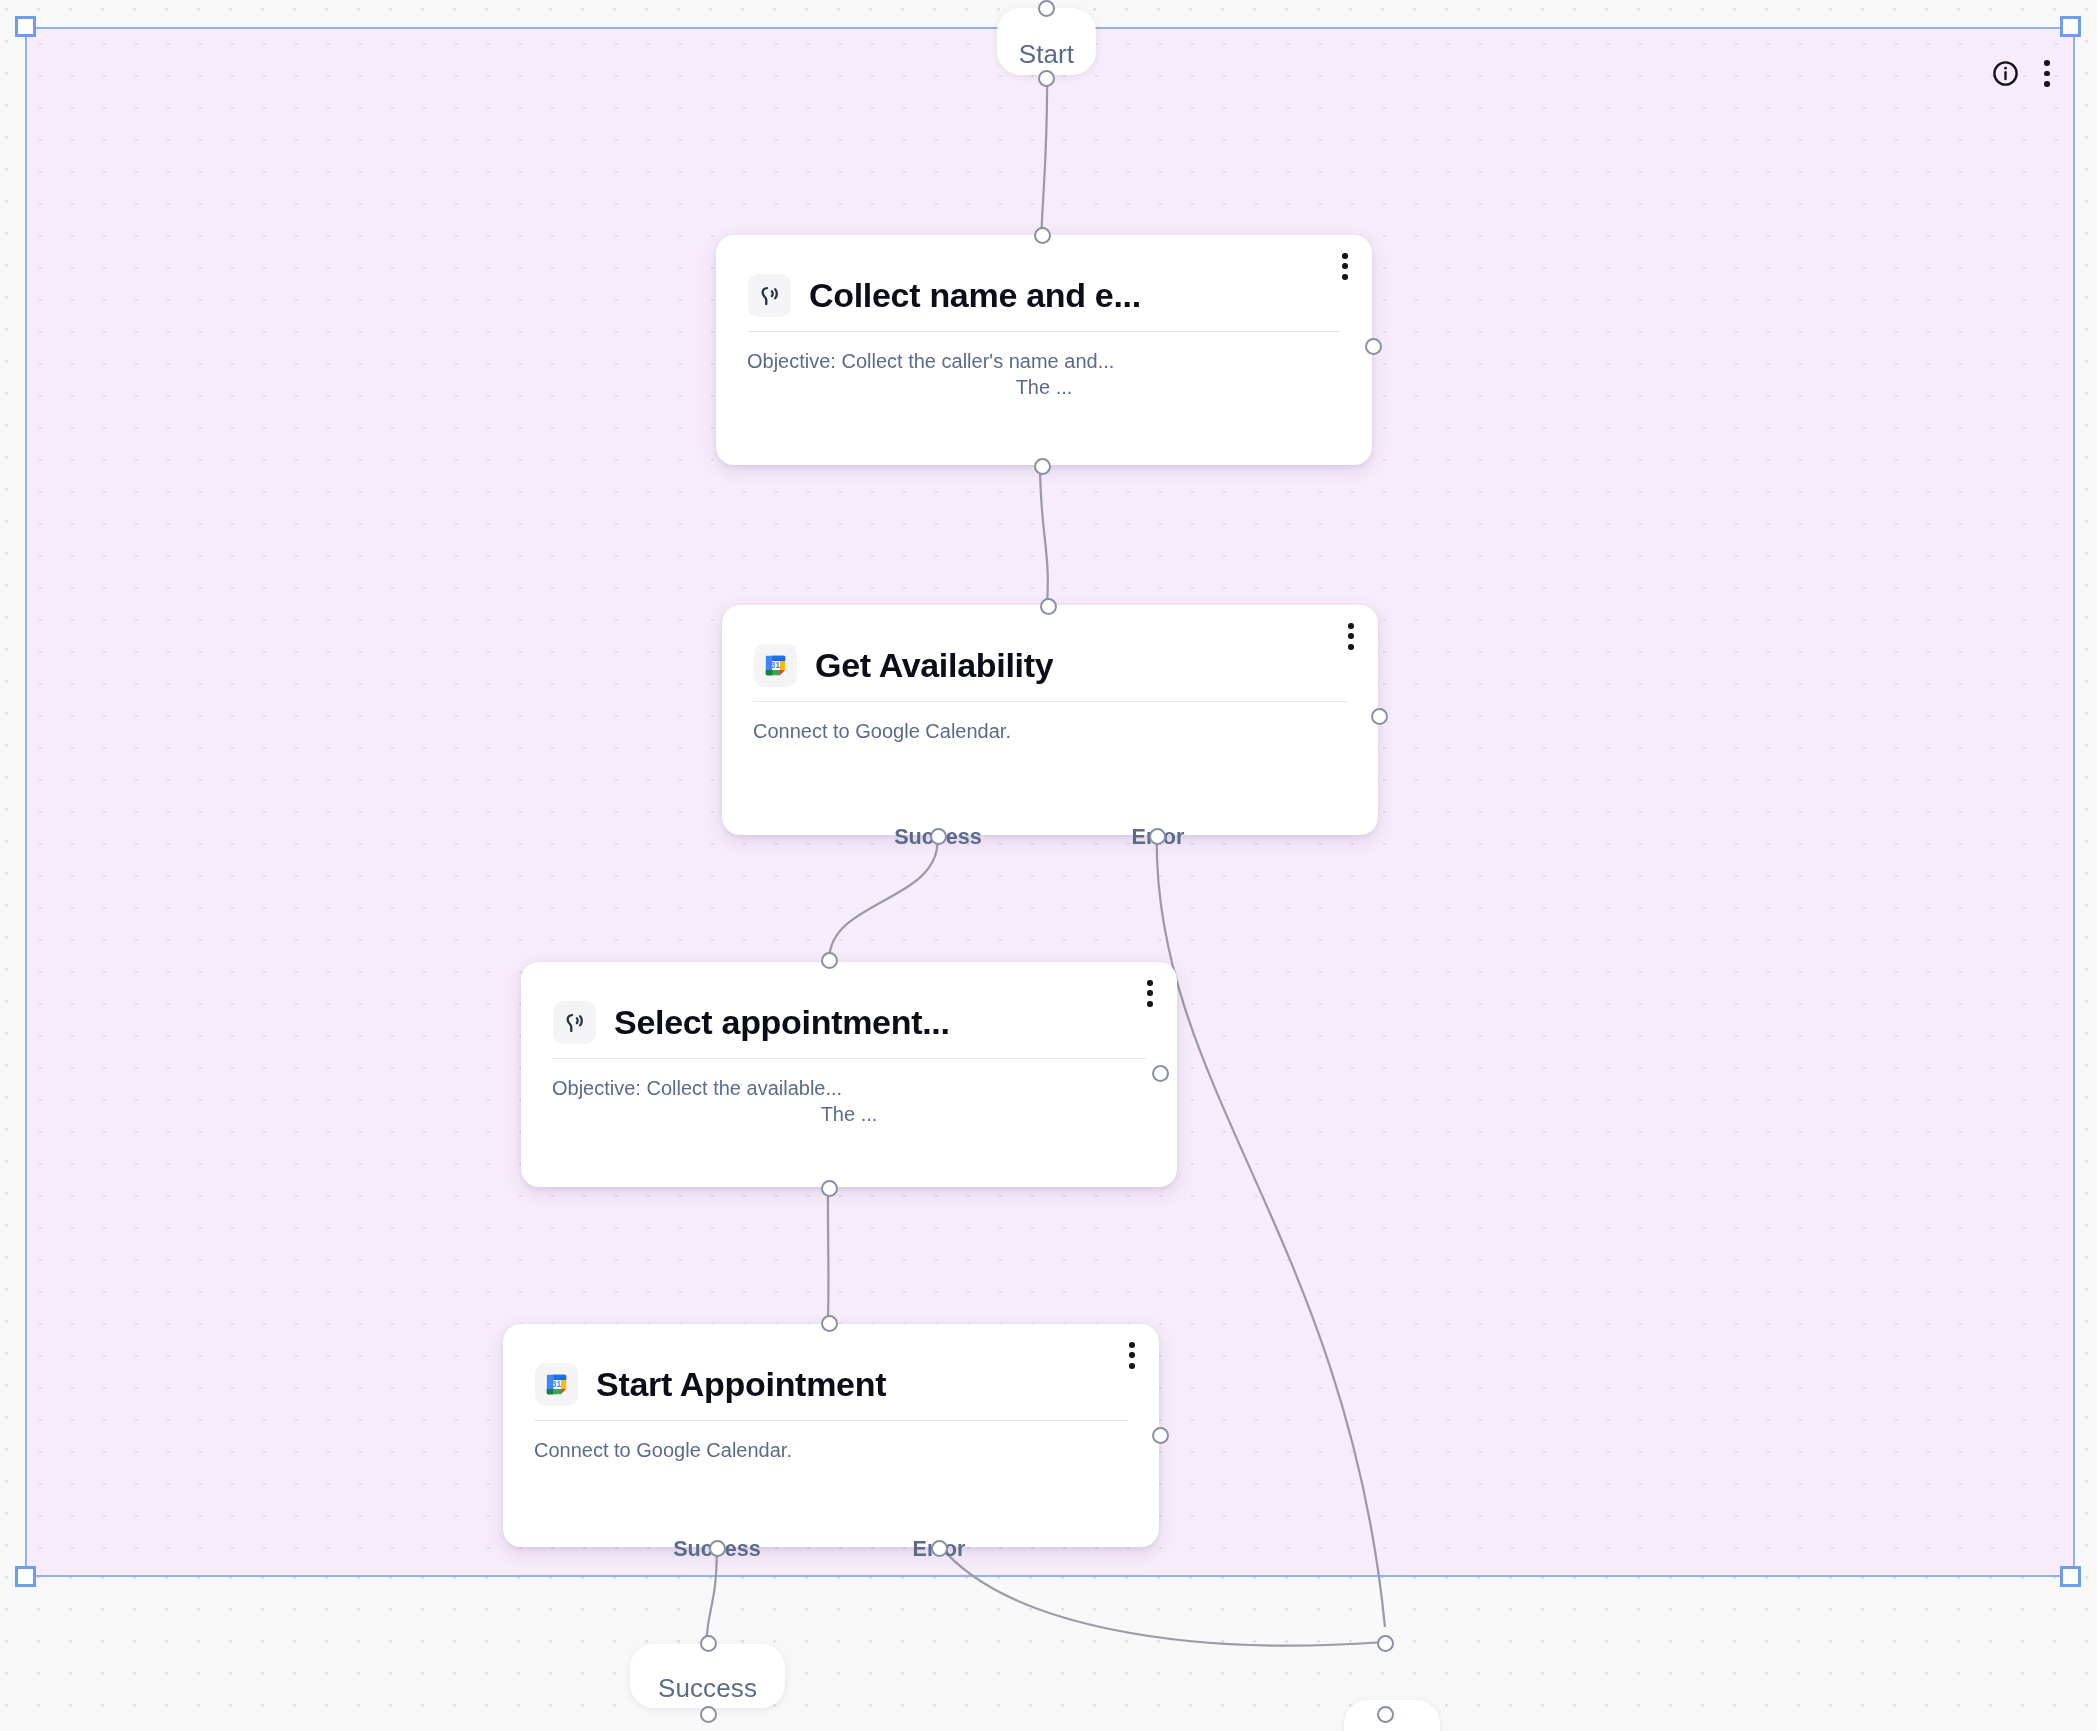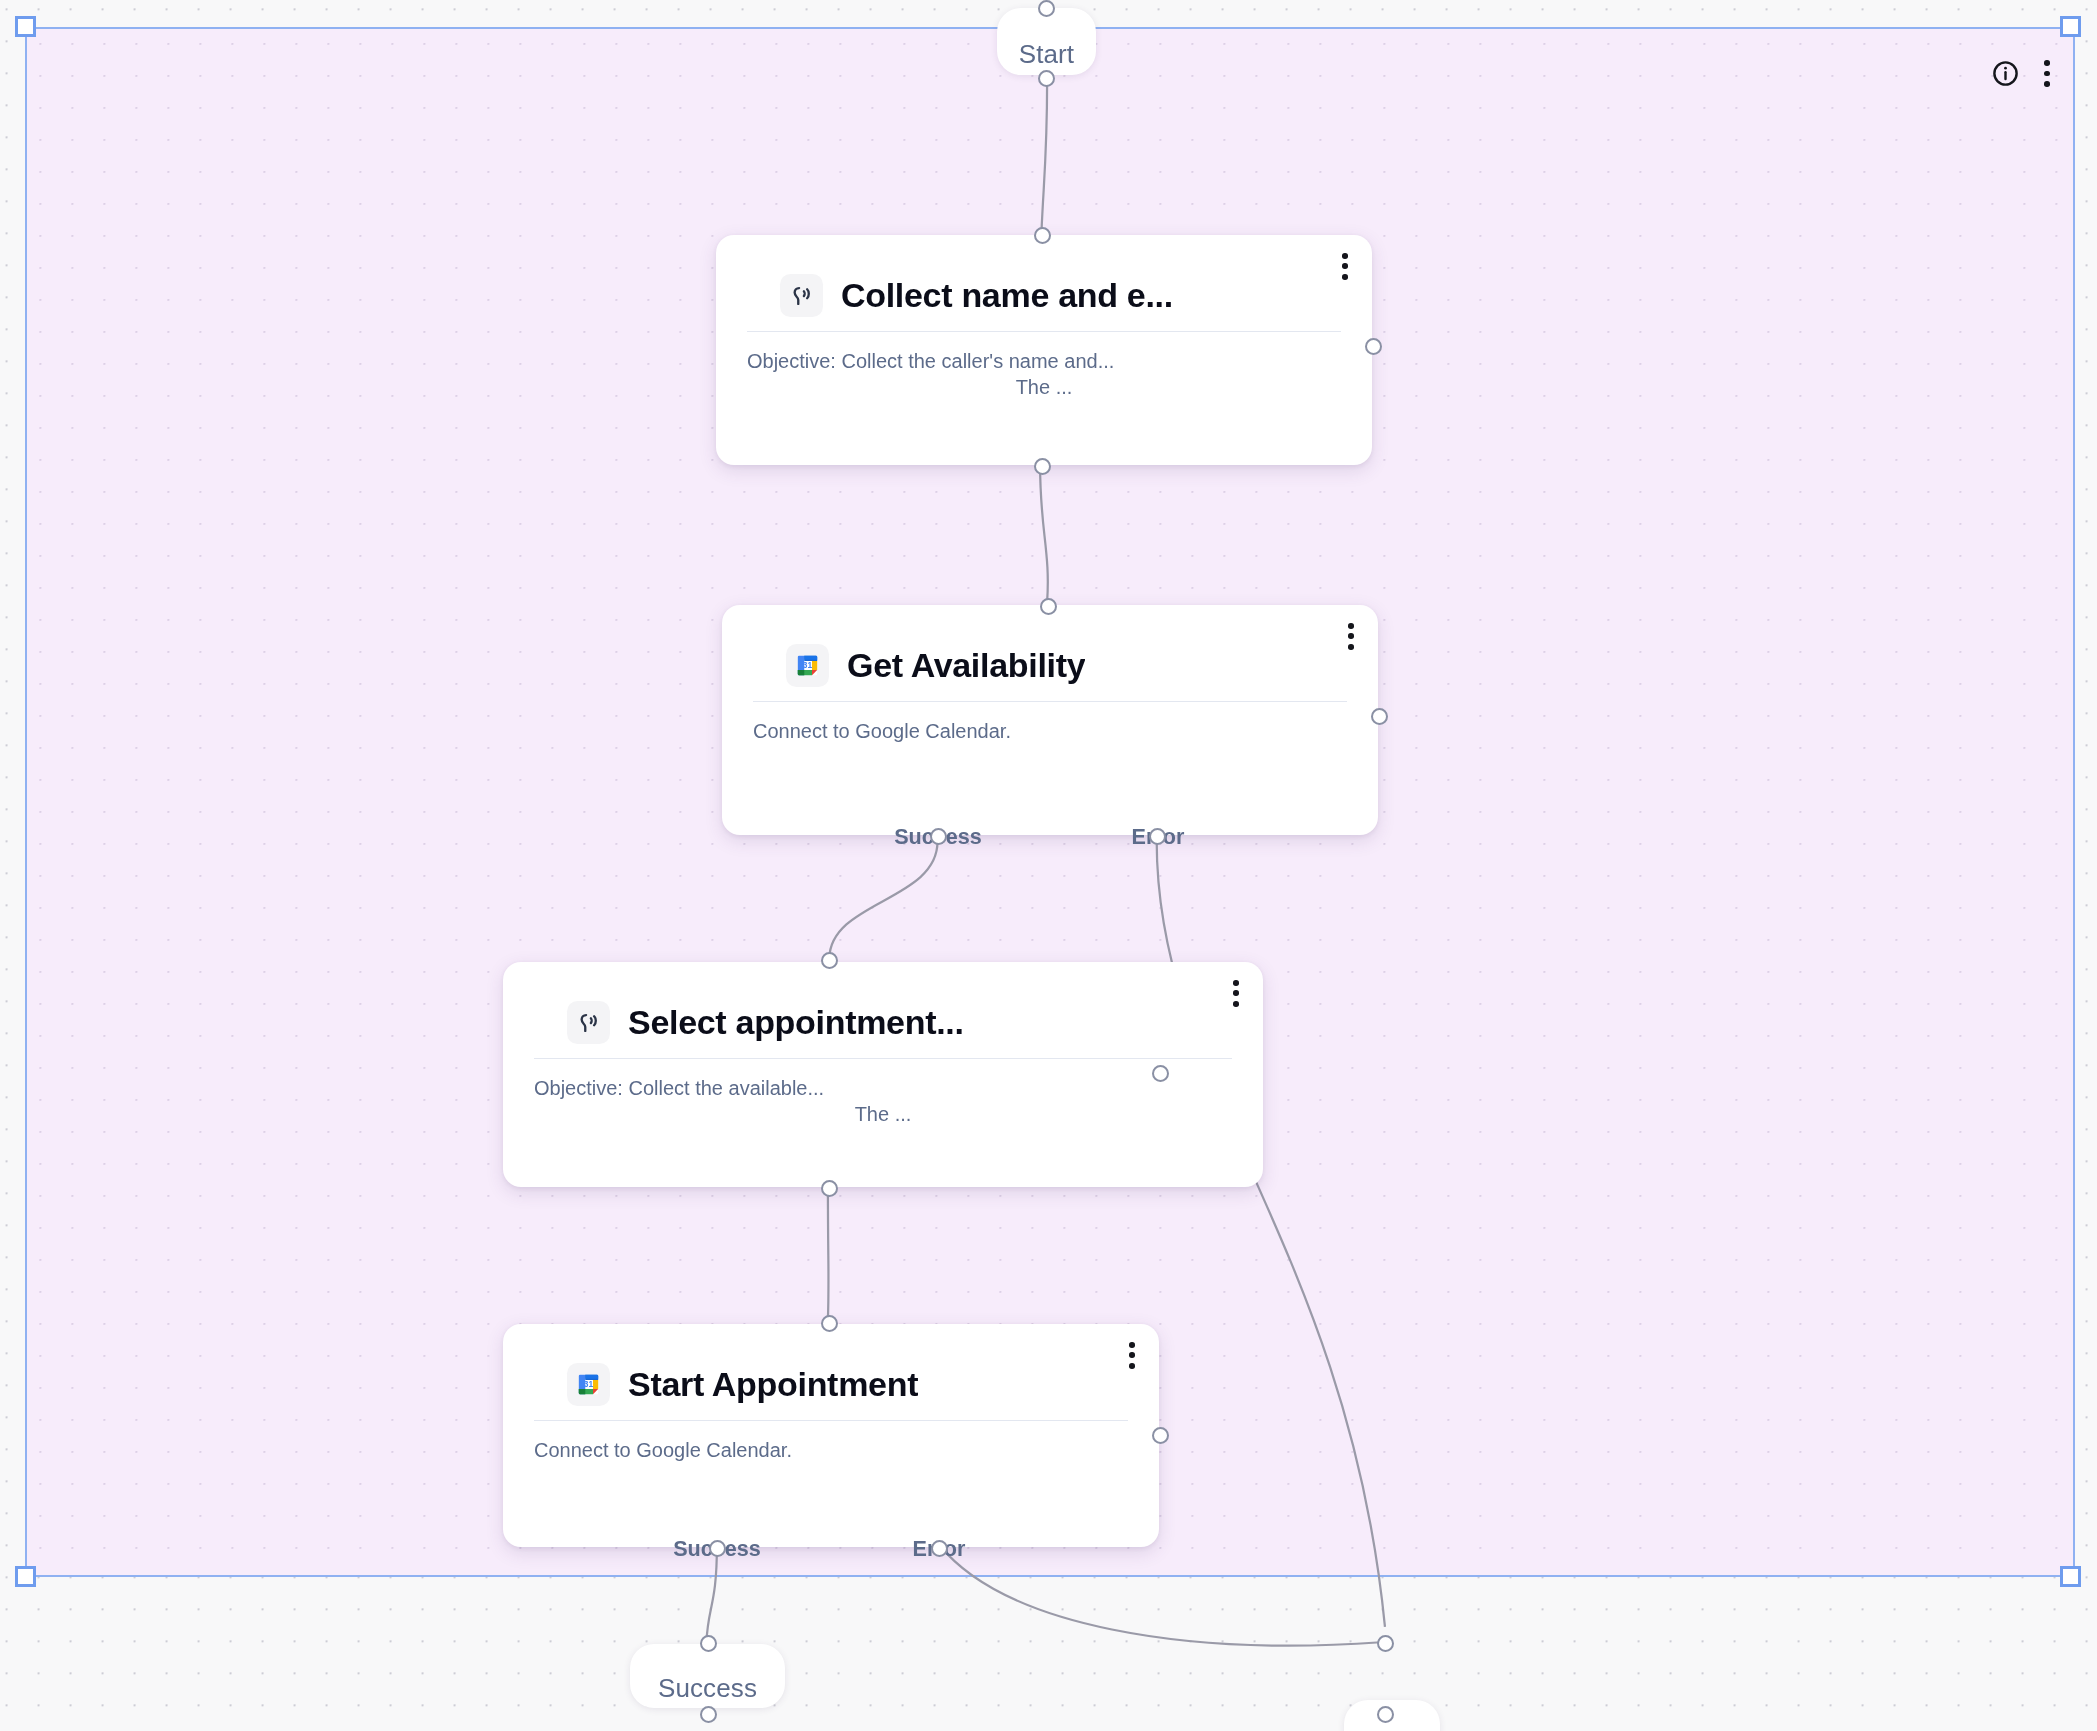--- a/index.html
+++ b/index.html
@@ -92,21 +92,20 @@
   }
   .card-kebab{
     position:absolute;right:24px;top:18px;
     display:flex;flex-direction:column;align-items:center;gap:4.9px;
     cursor:pointer;
   }
   .card-kebab i{width:5.6px;height:5.6px;border-radius:50%;background:#15161c;display:block;}
   .card-head{
     display:flex;align-items:center;gap:18px;
     padding:39px 32px 0 32px;
-    margin-left:32px;
   }
   .app-icon{
     width:43px;height:43px;flex:0 0 43px;
     border-radius:10.5px;background:#f4f4f6;
     display:flex;align-items:center;justify-content:center;
   }
   .app-icon svg{display:block;}
   .card-title{
     font-size:34px;font-weight:bold;color:#0b0d19;
     white-space:nowrap;overflow:hidden;letter-spacing:-0.3px;
@@ -239,21 +238,21 @@
     <div class="port-labels">
       <span class="port-label" style="left:216px;">Success</span>
       <span class="port-label" style="left:436px;">Error</span>
     </div>
   </div>
   <div class="port" style="left:1040px;top:598px;"></div>
   <div class="port" style="left:930px;top:828px;"></div>
   <div class="port" style="left:1149px;top:828px;"></div>
   <div class="port" style="left:1371px;top:708px;"></div>
 
-  <div class="card" style="left:503px;top:962px;width:760px;height:225px;">
+  <div class="card" style="left:521px;top:962px;width:656px;height:225px;">
     <div class="card-kebab">
         <i></i>
         <i></i>
         <i></i>
       </div>
     <div class="card-head">
       <span class="app-icon">
         <svg width="28" height="28" viewBox="0 0 24 24" fill="none" stroke="#2b3447" stroke-width="2" stroke-linecap="round">
           <path d="M9.5 5.2c-2.2 0-3.8 1.7-3.8 3.9 0 1.5.8 2.6 1.7 3.5.9.9 1.4 1.6 1.4 2.8v3.4" fill="none"></path>
           <path d="M13.6 8.0c.9 1.0 .9 3.1 0 4.1"></path>

